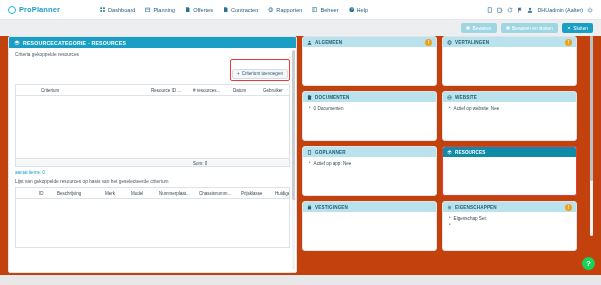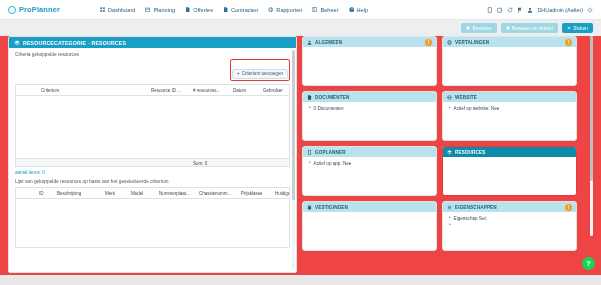--- a/index.html
+++ b/index.html
@@ -2,21 +2,21 @@
 <html><head>
 <meta charset="utf-8">
 <style>
   * { box-sizing: border-box; margin: 0; padding: 0; }
   html, body {
     width: 601px; height: 285px;
     font-family: "Liberation Sans", sans-serif;
     background: #e8e8e8;
     overflow: hidden;
   }
-  .app { position: relative; width: 601px; height: 275px; background: #ef4444; }
+  .app { position: relative; width: 601px; height: 275px; background: #c2410c; }
 
   
   .topbar {
     height: 20px; background: #ffffff;
     display: flex; align-items: center;
     padding: 0 8px;
     border-bottom: 1px solid #e4e6e8;
   }
   .logo { display: flex; align-items: center; gap: 3px; }
   .logo-ring {

